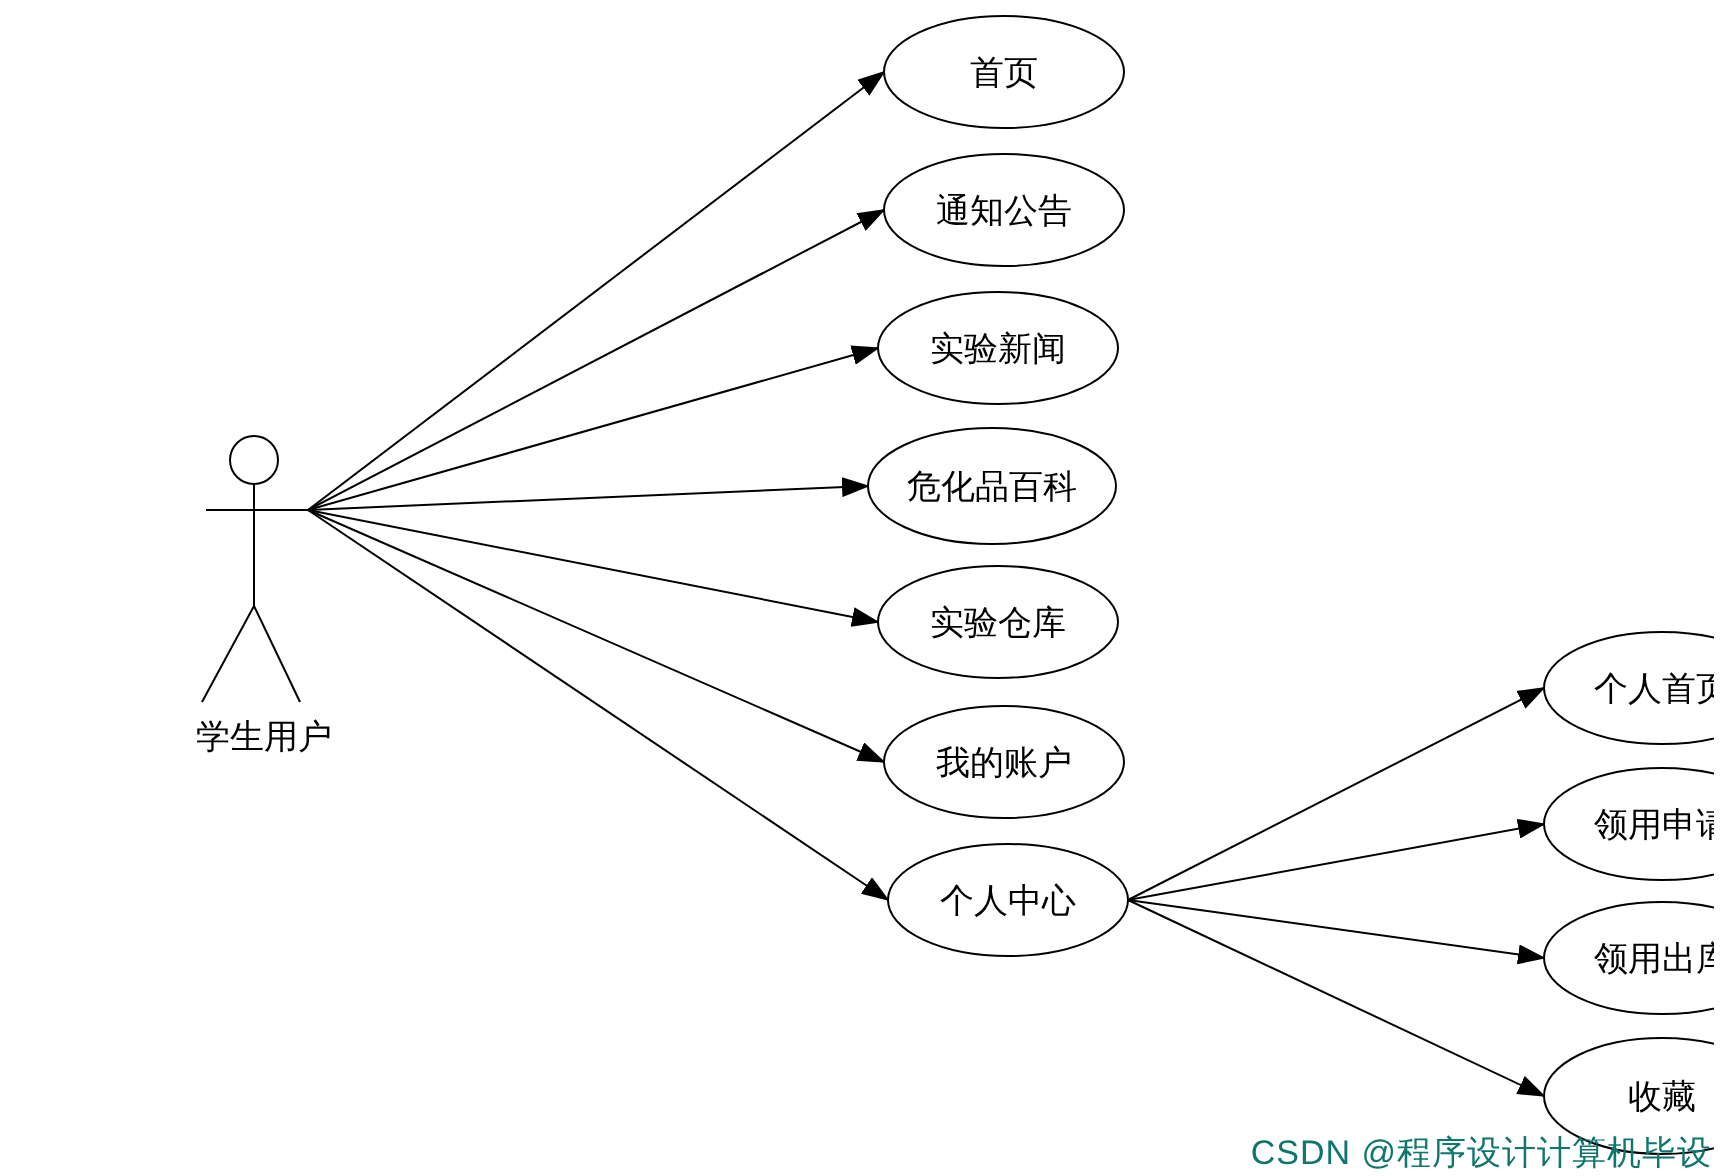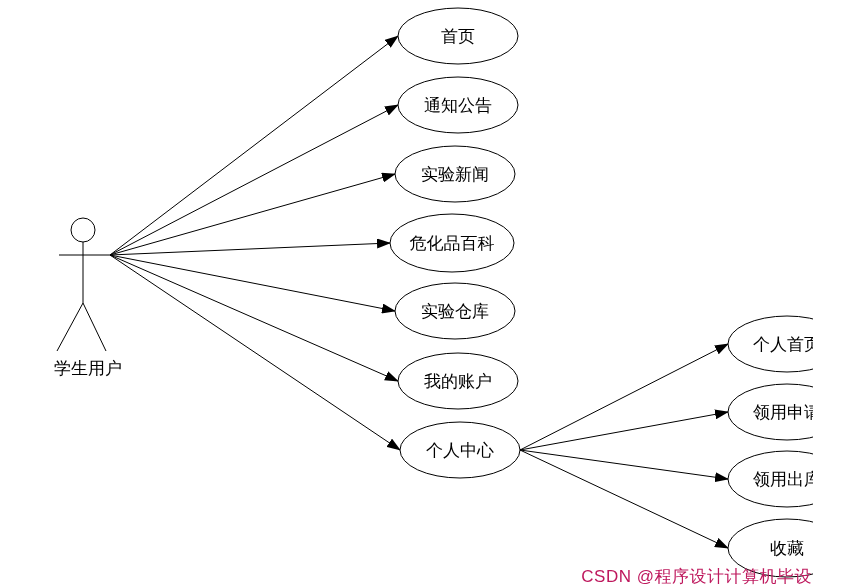--- a/index.html
+++ b/index.html
@@ -7,20 +7,21 @@
     padding: 0;
     background: #ffffff;
     font-family: "Liberation Sans", "DejaVu Sans", sans-serif;
   }
   .canvas {
     position: relative;
     width: 813px;
     height: 588px;
     background: #ffffff;
     overflow: hidden;
+    margin-left: 44px;
   }
   #diagram {
     position: absolute;
     left: 0;
     top: 0;
   }
   .watermark {
     position: absolute;
     right: 1px;
     top: 565px;
@@ -100,14 +101,14 @@
       </g>
       <g>
         <circle cx="83" cy="230" r="12" fill="none" stroke="#000000" stroke-width="1"></circle>
         <line x1="83" y1="242" x2="83" y2="303" stroke="#000000" stroke-width="1"></line>
         <line x1="59" y1="255" x2="112" y2="255" stroke="#000000" stroke-width="1"></line>
         <line x1="83" y1="303" x2="57" y2="351" stroke="#000000" stroke-width="1"></line>
         <line x1="83" y1="303" x2="106" y2="351" stroke="#000000" stroke-width="1"></line>
         <text x="88" y="374" text-anchor="middle" font-size="17" fill="#000000">学生用户</text>
       </g>
     </svg>
-  <div class="watermark" style="color: #be185d;">CSDN @程序设计计算机毕设</div>
+  <div class="watermark" style="color: #0f766e;">CSDN @程序设计计算机毕设</div>
 </div>
 
 </body></html>

